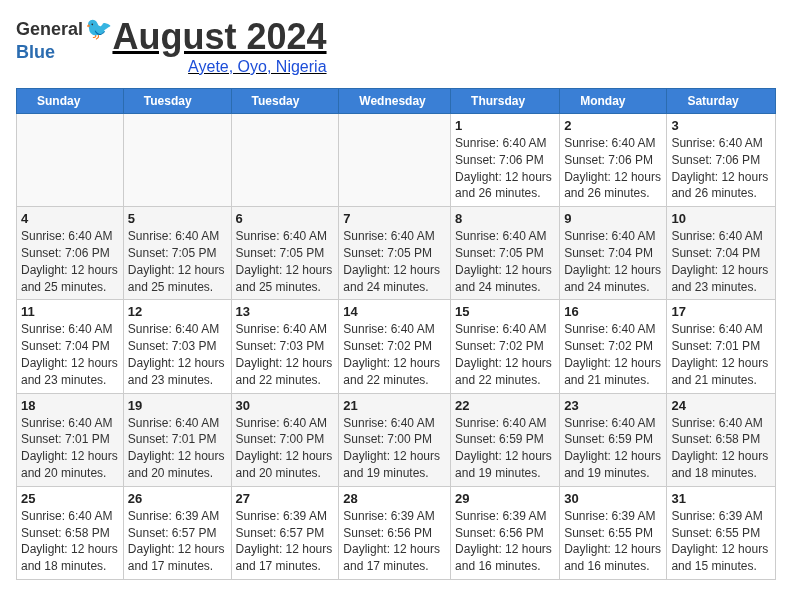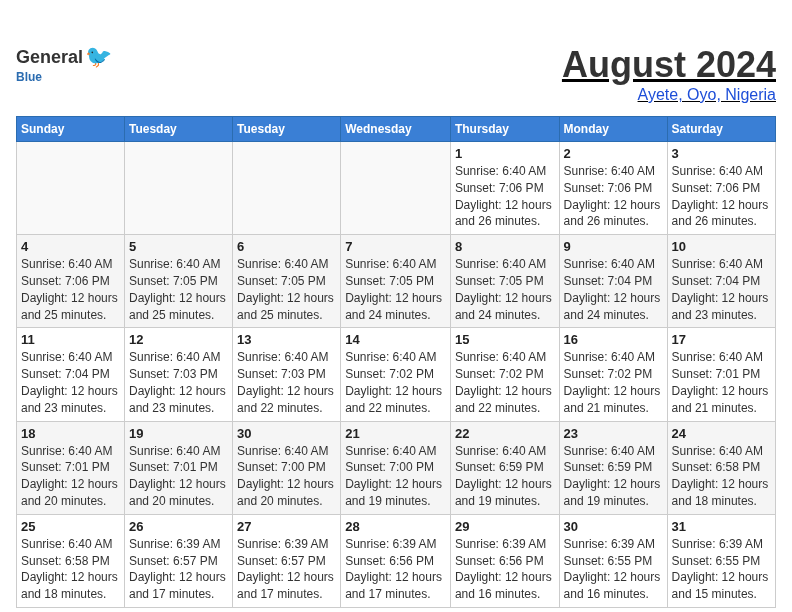--- a/index.html
+++ b/index.html
@@ -5,41 +5,40 @@
     * { box-sizing: border-box; margin: 0; padding: 0; }
     body {
       font-family: Arial, sans-serif;
       background: #fff;
       width: 792px;
       min-height: 612px;
       padding: 16px;
     }
     .header {
       display: flex;
-      justify-content: space-between;
+      justify-content: flex-start;
       align-items: flex-start;
       margin-bottom: 12px;
-      margin-top: 28px;
     }
     .logo {
       display: flex;
       flex-direction: column;
       align-items: flex-start;
     }
     .logo-text {
       display: flex;
       align-items: center;
     }
     .logo-general {
       font-size: 18px;
       font-weight: bold;
       color: #333;
     }
     .logo-blue {
-      font-size: 12px;
+      font-size: 18px;
       font-weight: bold;
       color: #2b6cb0;
     }
     .logo-bird {
       color: #2b6cb0;
       font-size: 22px;
       margin-left: 2px;
     }
     .title-block {
       text-align: right;
@@ -54,21 +53,21 @@
       font-size: 16px;
       color: #1d4ed8;
     }
     .calendar {
       width: 100%;
       border-collapse: collapse;
     }
     .calendar th {
       background-color: #3a7fd5;
       color: white;
-      padding: 5px 4px;
+      padding: 5px 20px;
       font-size: 12px;
       font-weight: bold;
       text-align: left;
       border: 1px solid #2b6cb0;
     }
     .calendar td {
       border: 1px solid #ccc;
       vertical-align: top;
       padding: 4px 4px;
       font-size: 10px;

